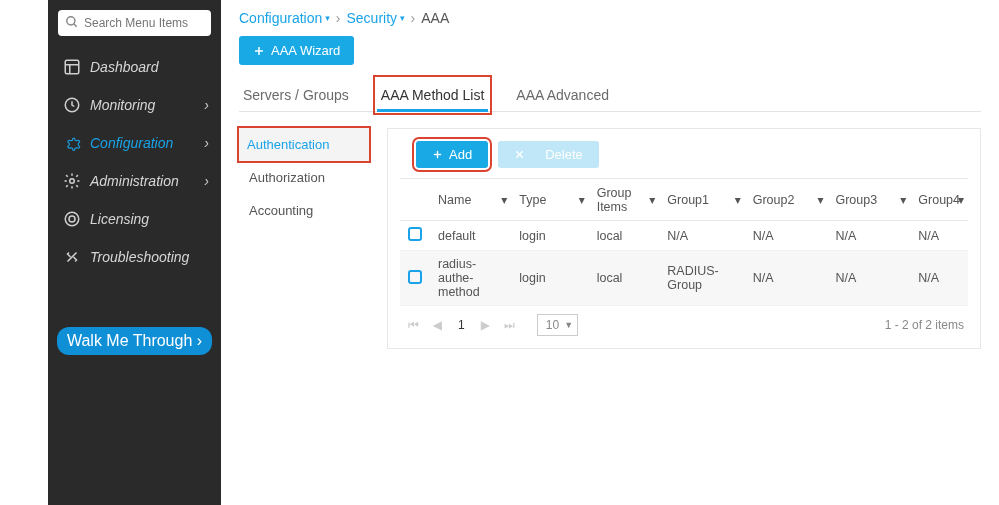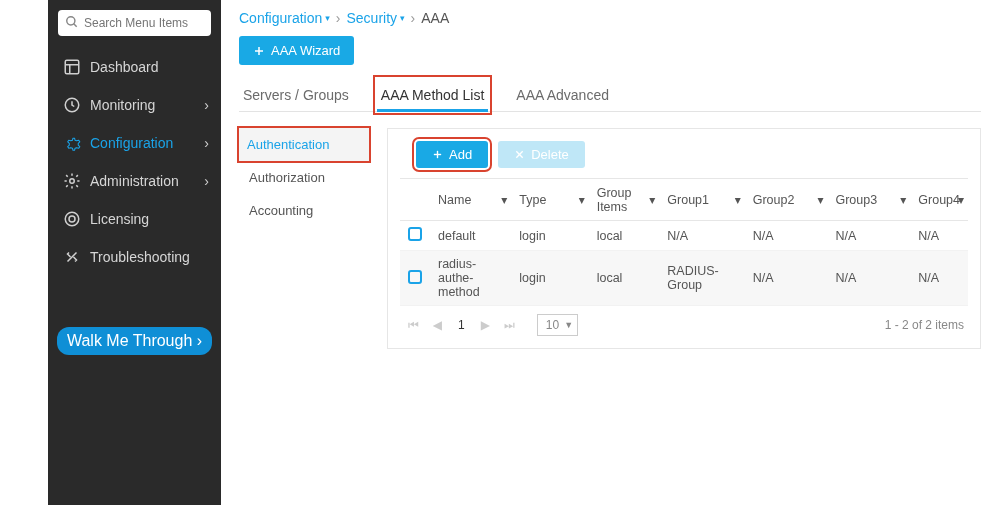--- a/index.html
+++ b/index.html
@@ -39,20 +39,21 @@
   .search-box .sicon {
     position: absolute; left: 7px; top: 5px; color: #888;
   }
   .nav-item {
     display: flex;
     align-items: center;
     padding: 10px 12px;
     cursor: pointer;
     color: #d6d6d6;
     font-size: 14px;
+    font-style: italic;
   }
   .nav-item.active { color: #1aa3e8; }
   .nav-item .nicon {
     width: 24px;
     display: inline-flex;
     align-items: center;
     justify-content: center;
     margin-right: 6px;
   }
   .nav-item .chev {
@@ -177,21 +178,21 @@
   .del-btn {
     background: #bfe7f7;
     color: #fff;
     border: none;
     padding: 6px 16px;
     font-size: 13px;
     border-radius: 3px;
     cursor: default;
     display: inline-flex;
     align-items: center;
-    gap: 6px;
+    gap: 20px;
   }
 
   table.grid {
     width: 100%;
     border-collapse: collapse;
     font-size: 12.5px;
   }
   table.grid th {
     text-align: left;
     font-weight: 400;

